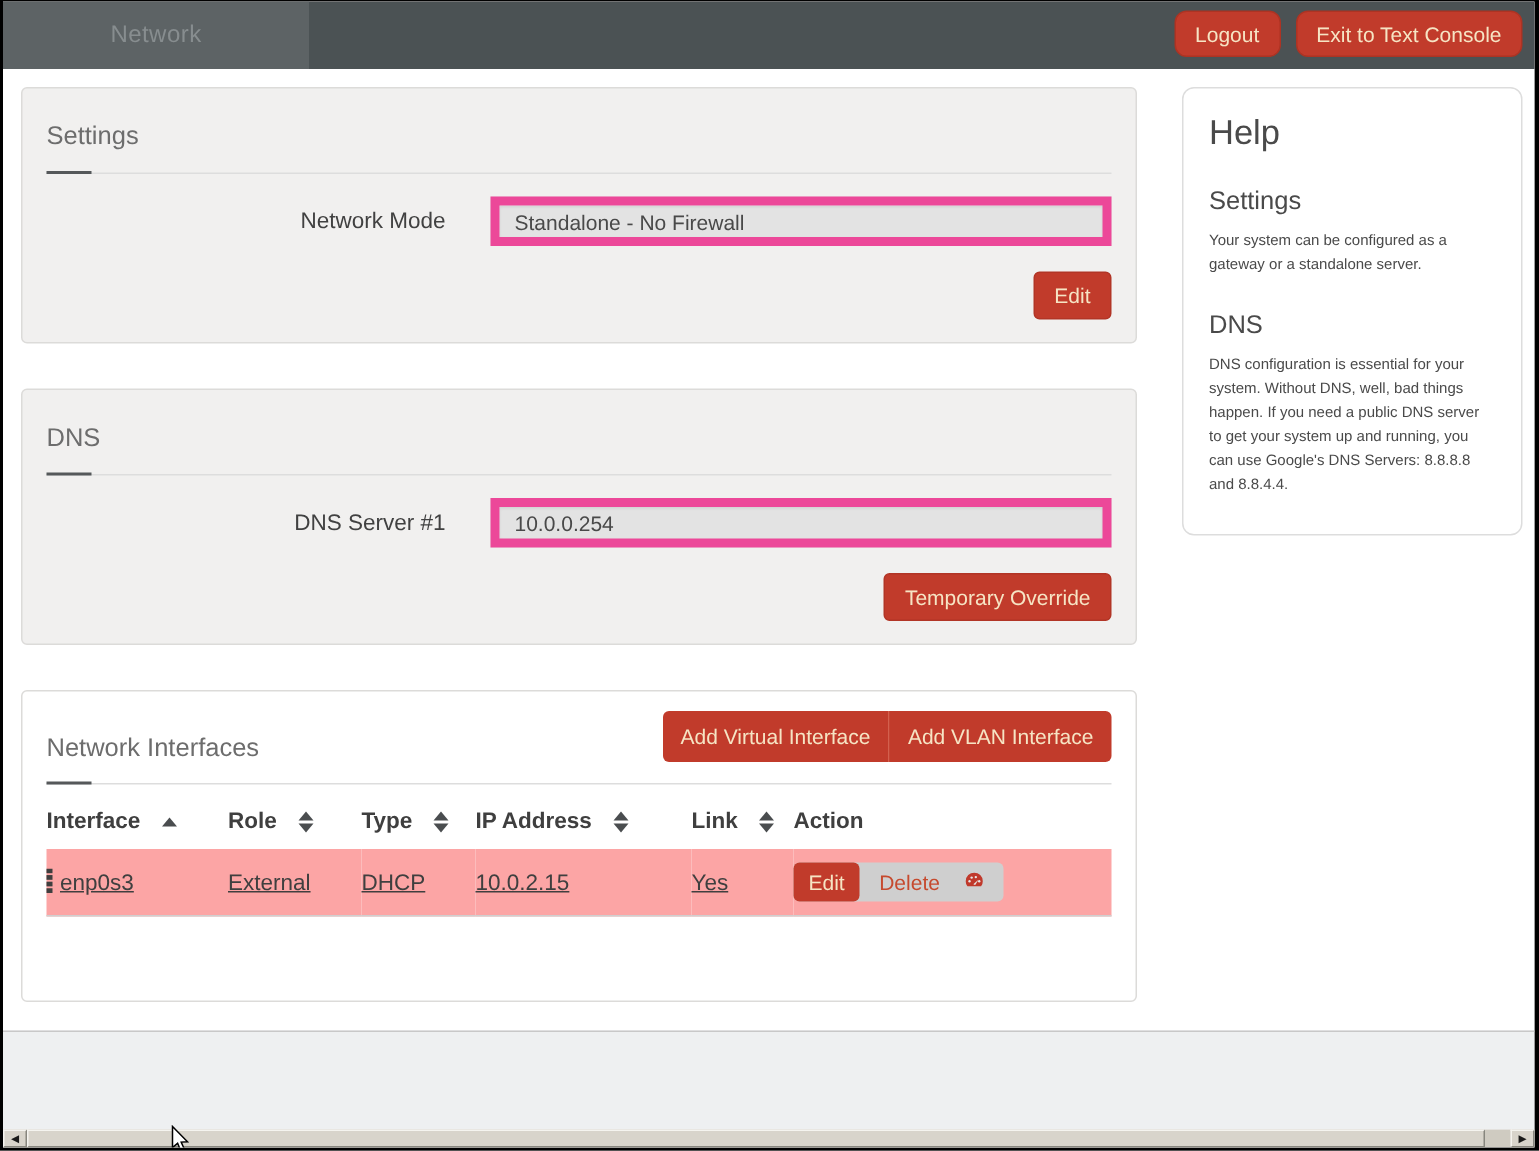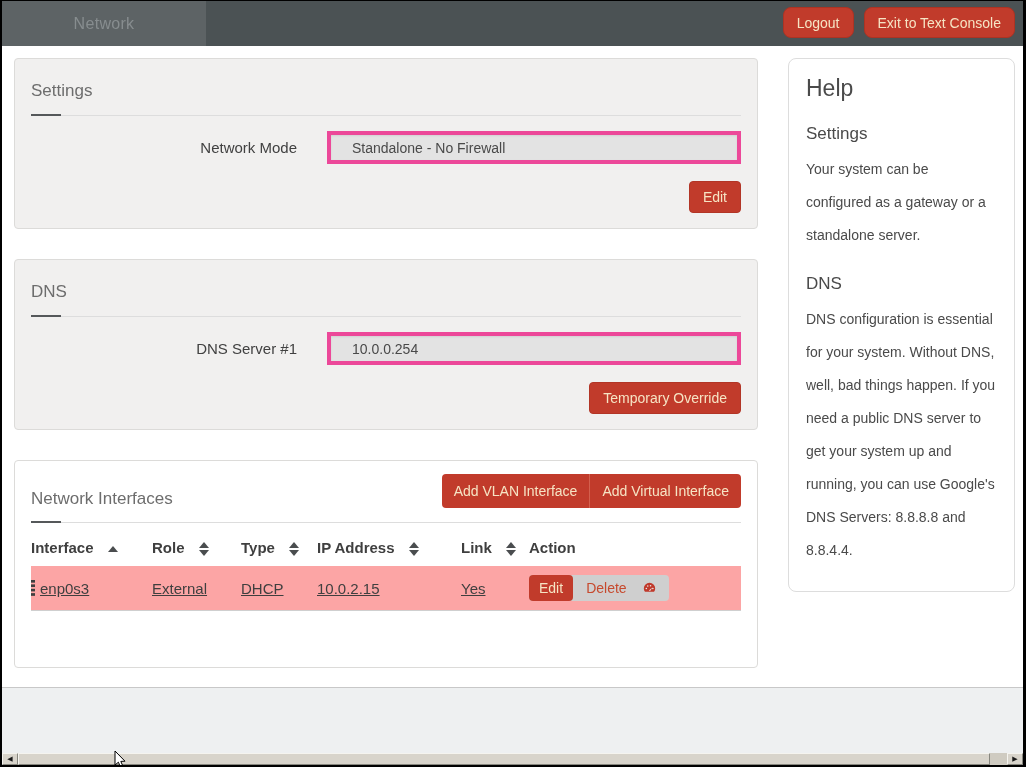--- a/index.html
+++ b/index.html
@@ -27,22 +27,22 @@
   
   .panel { border:1px solid #dcdbd9; border-radius:4px; background:#f1f0ef; margin-bottom:30px; }
   .panel.white { background:#fff; }
   .panel-head { padding:22px 16px 0 16px; }
   .panel-title { font-size:17px; color:#6d6d6d; font-weight:400; }
   .rule { margin-top:14px; height:0; border-bottom:1px solid #ddd; position:relative; }
   .rule::after { content:""; position:absolute; left:0; top:-1px; width:30px; height:2px; background:#55585a; }
   .form-row { display:flex; align-items:center; margin:15px 16px 0 0; }
   .form-label { width:312px; text-align:right; padding-right:30px; color:#414141; font-size:15px; }
   .form-input {
-    flex:1; height:33px; background:#e3e3e3; border:4px solid #ec4899;
-    font-size:14px; color:#494949; padding:0 21px; font-family:inherit;
+    flex:1; height:33px; background:#e3e3e3; border:6px solid #ec4899;
+    font-size:14px; color:#494949; padding:0 10px; font-family:inherit;
     box-shadow:inset 0 1px 2px rgba(0,0,0,0.08);
   }
   .panel-actions { display:flex; justify-content:flex-end; padding:17px 16px 15px 16px; gap:10px; }
   .btn-red {
     background:#c13b2b; border:1px solid #b23526; border-radius:4px;
     color:#f6e4c4; font-size:14px; padding:7px 13px; cursor:pointer; font-family:inherit;
   }
   
   .ni-head { display:flex; align-items:center; justify-content:space-between; padding:12px 16px 0 16px; }
   .ni-title { font-size:17px; color:#6d6d6d; margin-top:16px; }
@@ -73,21 +73,21 @@
   .act-delete { background:none; border:none; color:#c64a2e; font-size:14px; padding:0 13px; cursor:pointer; font-family:inherit; }
   .act-icon { padding:2px 12px 0 2px; cursor:pointer; }
   .ni-bottom-space { height:56px; }
   
   .help-panel {
     position:absolute; left:786px; top:12px; width:227px;
     border:1px solid #ddd; border-radius:8px; background:#fff; padding:16px 17px 24px 17px;
   }
   .help-title { font-size:23px; color:#4a4a4a; font-weight:400; }
   .help-heading { font-size:17px; color:#4a4a4a; font-weight:400; margin-top:22px; }
-  .help-body { font-size:14px; color:#4a4a4a; line-height:33px; margin-top:9px; }
+  .help-body { font-size:10px; color:#4a4a4a; line-height:16px; margin-top:9px; }
   
   .footer { position:absolute; left:0; right:0; bottom:12px; height:66px; background:#eef0f1; border-top:1px solid #c8c8c8; }
   .hscrollbar { position:absolute; left:0; right:0; bottom:0; height:12px; background:#cfcbc1; display:flex; }
   .sb-btn {
     width:16px; height:12px; background:#d8d4cb; flex:none;
     border-top:1px solid #f5f4ef; border-left:1px solid #f5f4ef;
     border-bottom:1px solid #87867e; border-right:1px solid #87867e;
     display:flex; align-items:center; justify-content:center; font-size:7px; color:#1a1a1a; cursor:pointer;
   }
   .sb-thumb {
@@ -141,22 +141,22 @@
         </div>
         <div class="panel-actions">
           <button class="btn-red">Temporary Override</button>
         </div>
       </div>
 
       <div class="panel white">
         <div class="ni-head">
           <div class="ni-title">Network Interfaces</div>
           <div class="btn-group">
+            <button class="btn-red">Add Virtual Interface</button>
             <button class="btn-red">Add VLAN Interface</button>
-            <button class="btn-red">Add Virtual Interface</button>
           </div>
         </div>
         <div class="rule ni-rule"></div>
 
         <table class="ifaces">
           <thead>
             <tr>
               <th class="col-iface">
                 <span>Interface</span>
                 <span class="sort">

